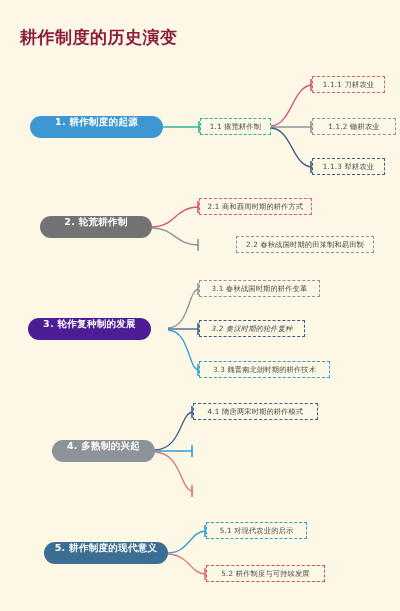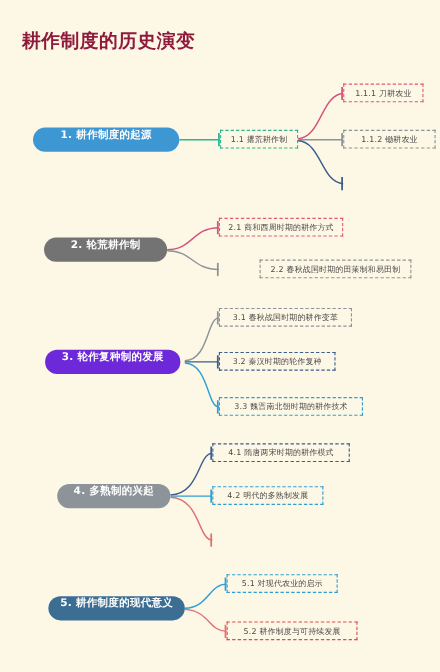--- a/index.html
+++ b/index.html
@@ -125,55 +125,55 @@
   <div class="lvl2" style="left:200px;top:118px;width:71px;border-color:#2bb793;">
     <span>1.1 撂荒耕作制</span>
   </div>
 
   <div class="lvl3" style="left:312px;top:76px;width:73px;border-color:#e05a7e;">
     <span>1.1.1 刀耕农业</span>
   </div>
   <div class="lvl3" style="left:312px;top:118px;width:84px;border-color:#8d9499;justify-content:center;">
     <span>1.1.2 锄耕农业</span>
   </div>
+  <div class="lvl3" style="left:312px;top:158px;width:73px;border-color:#3b5e8c;">
+    <span>1.1.3 犁耕农业</span>
+  </div>
 
   <div class="lvl1" style="left:40px;top:216px;width:112px;background:#737373;">
     <span>2. 轮荒耕作制</span>
   </div>
 
   <div class="lvl2" style="left:199px;top:198px;width:113px;border-color:#e05a7e;">
     <span>2.1 商和西周时期的耕作方式</span>
   </div>
   <div class="lvl2" style="left:199px;top:236px;width:138px;border-color:#8d9499;margin-left:37px;">
     <span>2.2 春秋战国时期的田莱制和易田制</span>
   </div>
 
-  <div class="lvl1" style="left:41px;top:318px;width:123px;background:#6d28d9;">
+  <div class="lvl1" style="left:28px;top:318px;width:123px;background:#4c1d95;">
     <span>3. 轮作复种制的发展</span>
   </div>
 
   <div class="lvl2" style="left:199px;top:280px;width:121px;border-color:#8d9499;">
     <span>3.1 春秋战国时期的耕作变革</span>
   </div>
-  <div class="lvl2" style="left:199px;top:320px;width:106px;border-color:#3b5e8c;">
+  <div class="lvl2" style="left:199px;top:320px;width:106px;border-color:#3b5e8c;font-style:italic;">
     <span>3.2 秦汉时期的轮作复种</span>
   </div>
   <div class="lvl2" style="left:199px;top:361px;width:131px;border-color:#2f9ed4;">
     <span>3.3 魏晋南北朝时期的耕作技术</span>
   </div>
 
   <div class="lvl1" style="left:52px;top:440px;width:103px;background:#8d9499;">
     <span>4. 多熟制的兴起</span>
   </div>
 
   <div class="lvl2" style="left:193px;top:403px;width:125px;border-color:#3b5e8c;">
     <span>4.1 隋唐两宋时期的耕作模式</span>
-  </div>
-  <div class="lvl2" style="left:193px;top:442px;width:101px;border-color:#2f9ed4;">
-    <span>4.2 明代的多熟制发展</span>
   </div>
 
   <div class="lvl1" style="left:44px;top:542px;width:124px;background:#3b6e92;">
     <span>5. 耕作制度的现代意义</span>
   </div>
 
   <div class="lvl2" style="left:206px;top:522px;width:101px;border-color:#2f9ed4;">
     <span>5.1 对现代农业的启示</span>
   </div>
   <div class="lvl2" style="left:206px;top:565px;width:119px;border-color:#e04a4a;">

